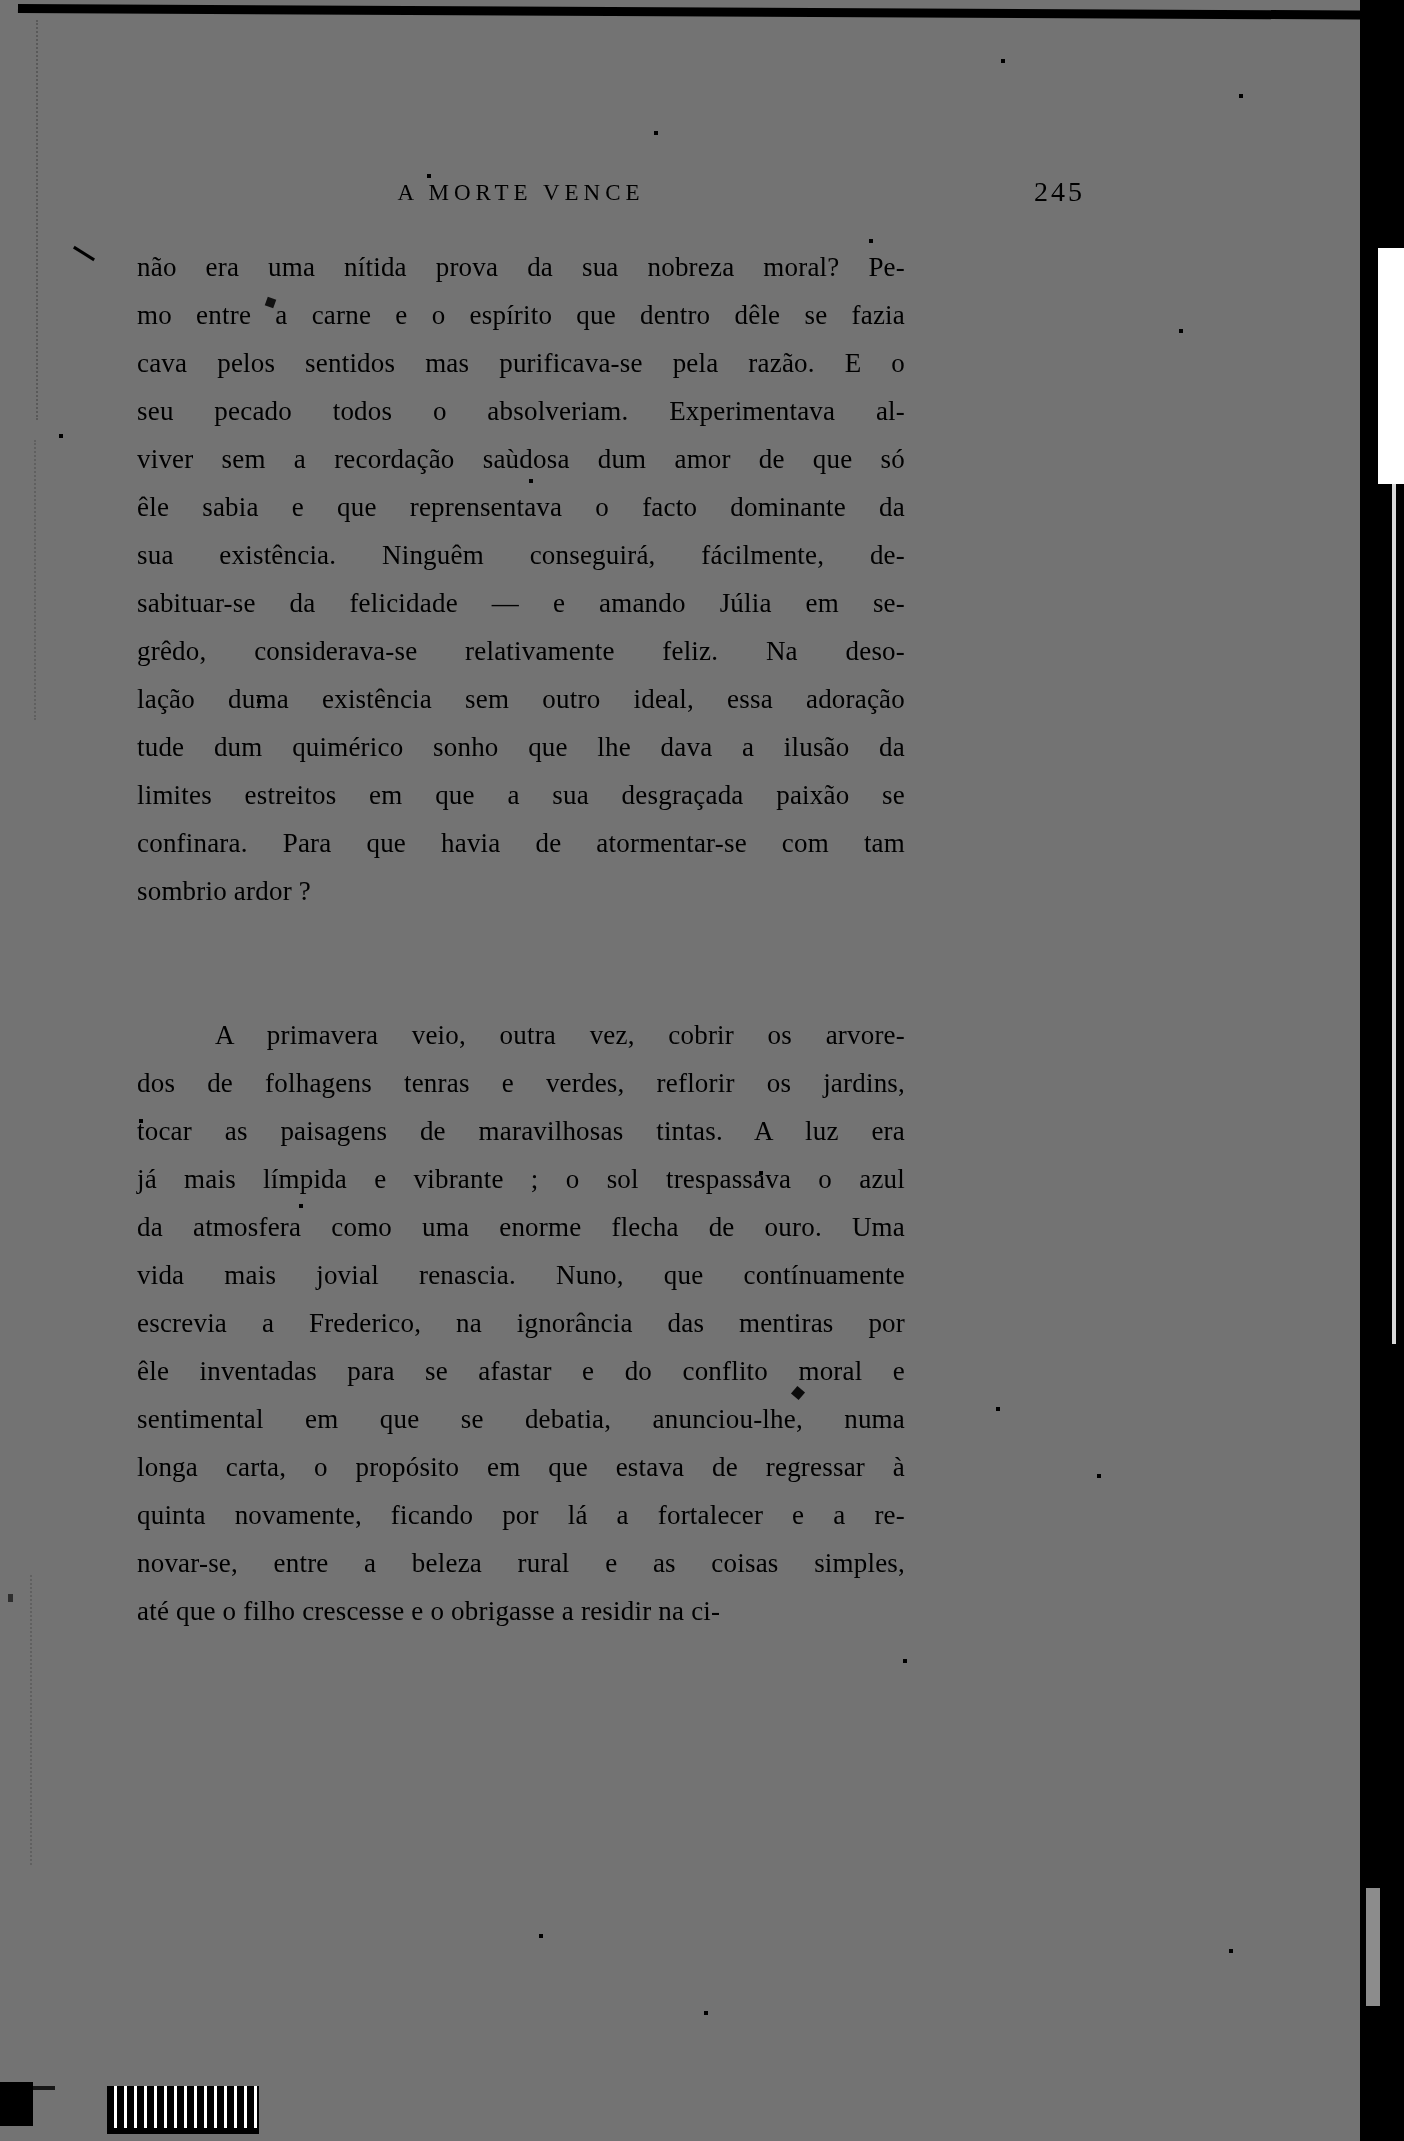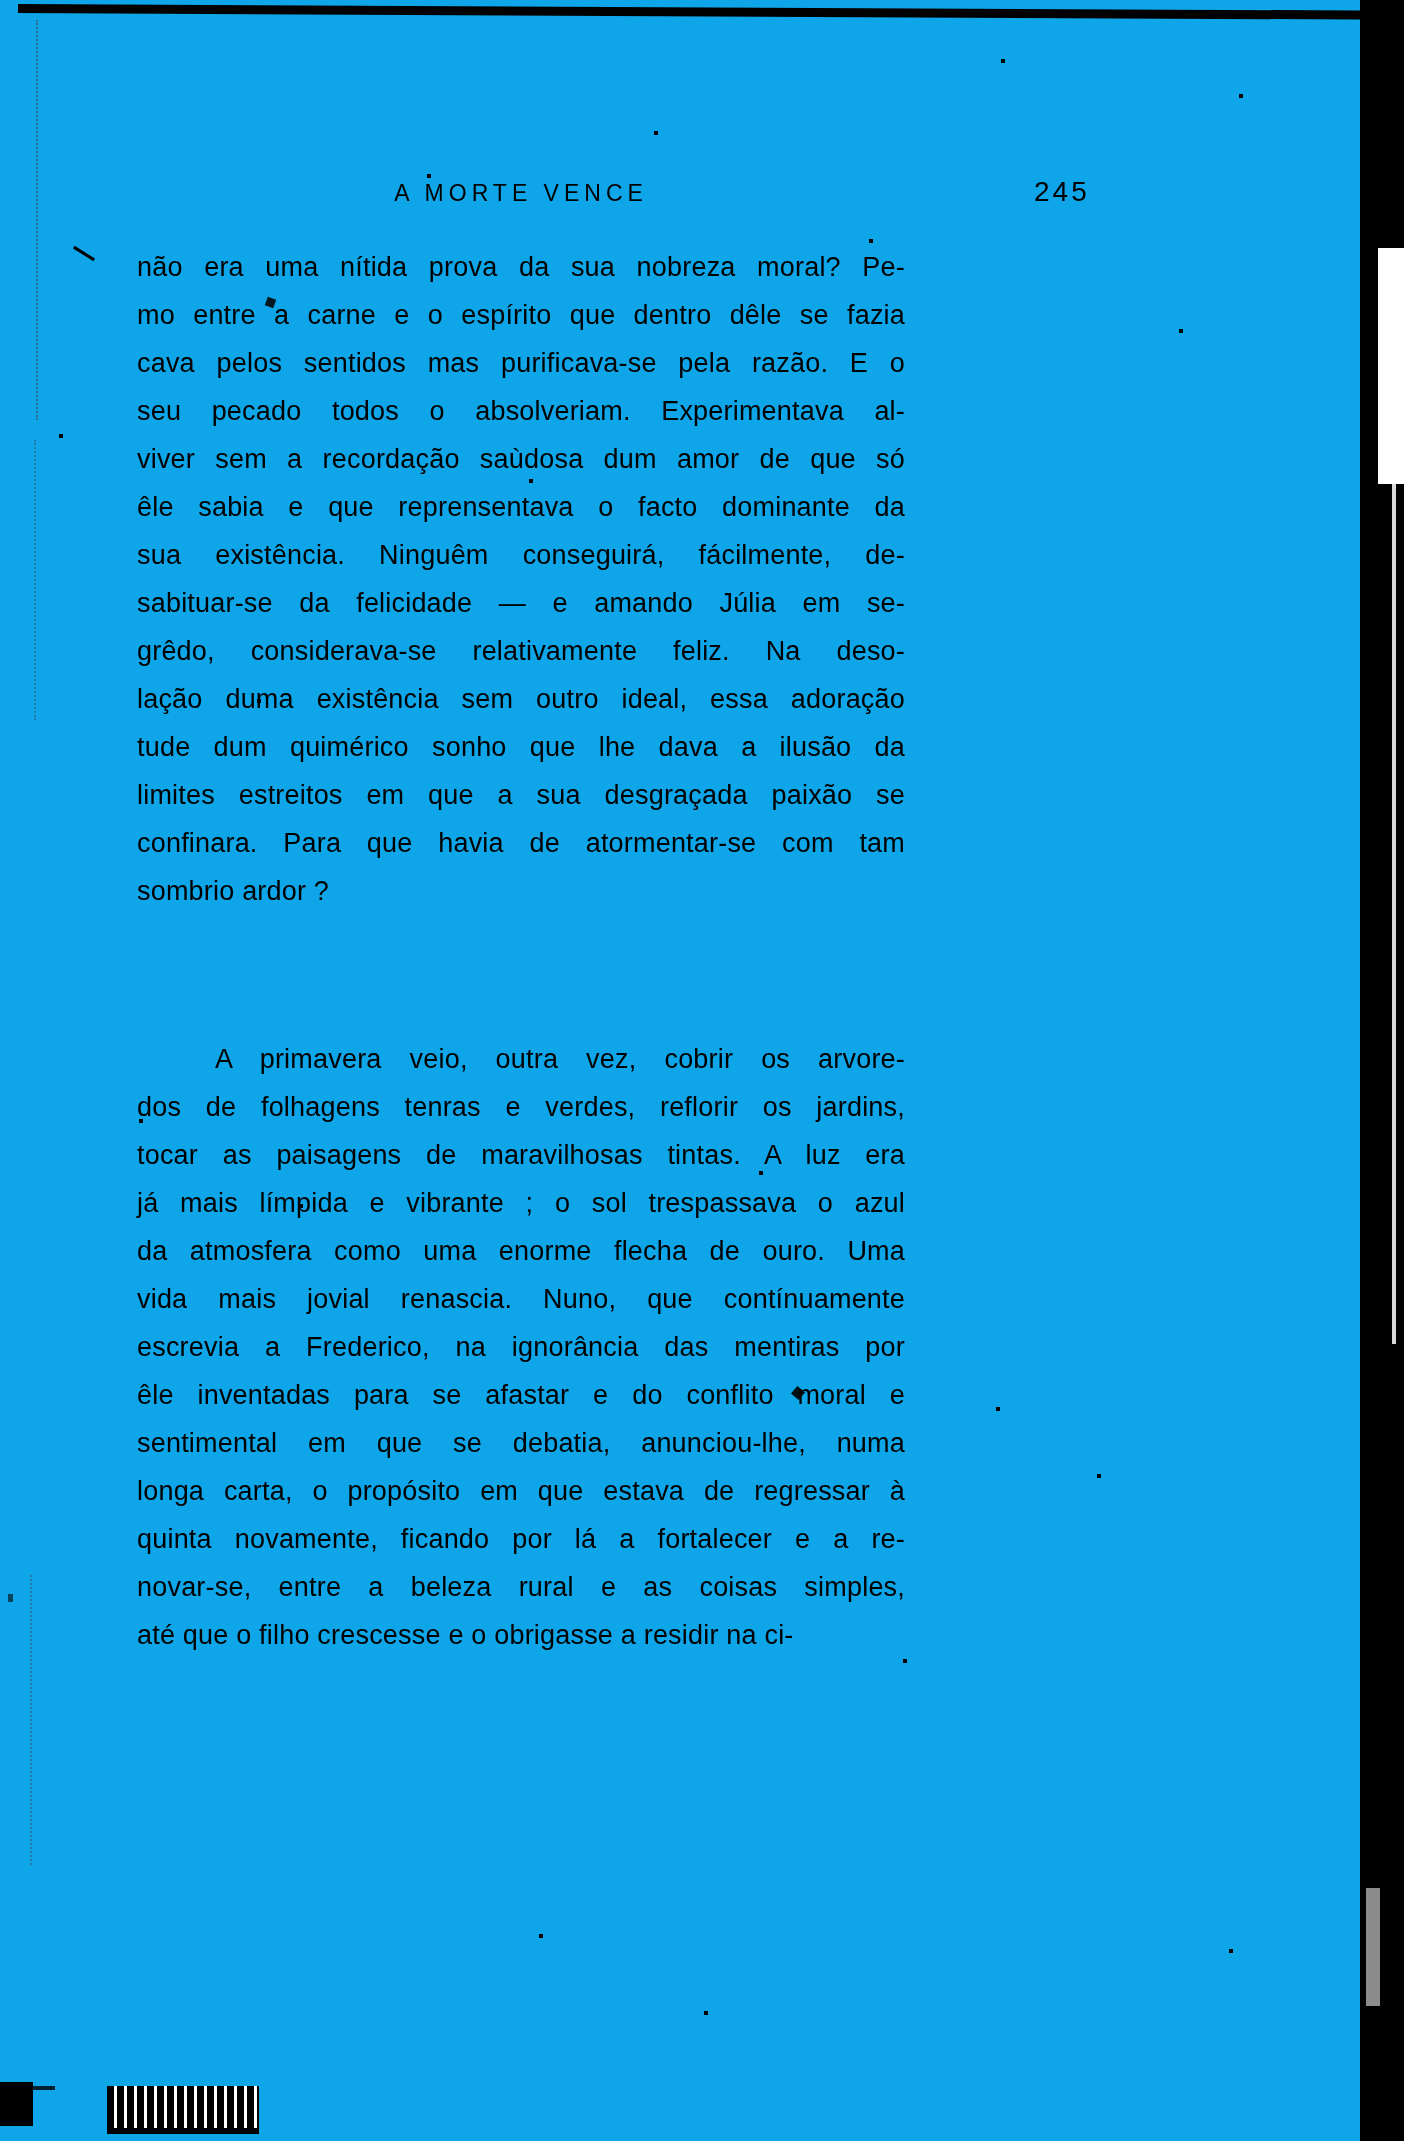--- a/index.html
+++ b/index.html
@@ -1,21 +1,21 @@
 <!DOCTYPE html>
 <html><head>
 <meta charset="utf-8">
 <style>
   html, body { margin:0; padding:0; background:#e8e8e8; }
   .scan-page {
     position:relative;
     width:1404px; height:2141px;
-    background:#0ea5e9;
+    background:#737373;
     color:#000;
-    font-family:Liberation Sans, sans-serif;
+    font-family:Liberation Serif, serif;
     overflow:hidden;
   }
 
   
   .page-header { position:absolute; top:176px; left:137px; width:1010px; height:50px; }
   .header-title {
     position:absolute; left:0; top:4px; width:768px;
     text-align:center; font-size:23px; letter-spacing:5px;
     font-weight:normal;
   }
@@ -23,21 +23,21 @@
     position:absolute; left:897px; top:0;
     font-size:28px; letter-spacing:3px;
   }
 
   
   .page-body {
     position:absolute; top:243px; left:137px; width:768px;
     font-size:27px; line-height:48px;
   }
   .paragraph { margin:0; }
-  .paragraph + .paragraph { margin-top:120px; }
+  .paragraph + .paragraph { margin-top:96px; }
   .text-line {
     text-align:justify;
     text-align-last:justify;
     letter-spacing:0.2px;
   }
   .text-line.line-last { text-align-last:left; }
   .paragraph.indented .text-line:first-child { text-indent:78px; }
 
   
   .artifact { position:absolute; background:#000; }

